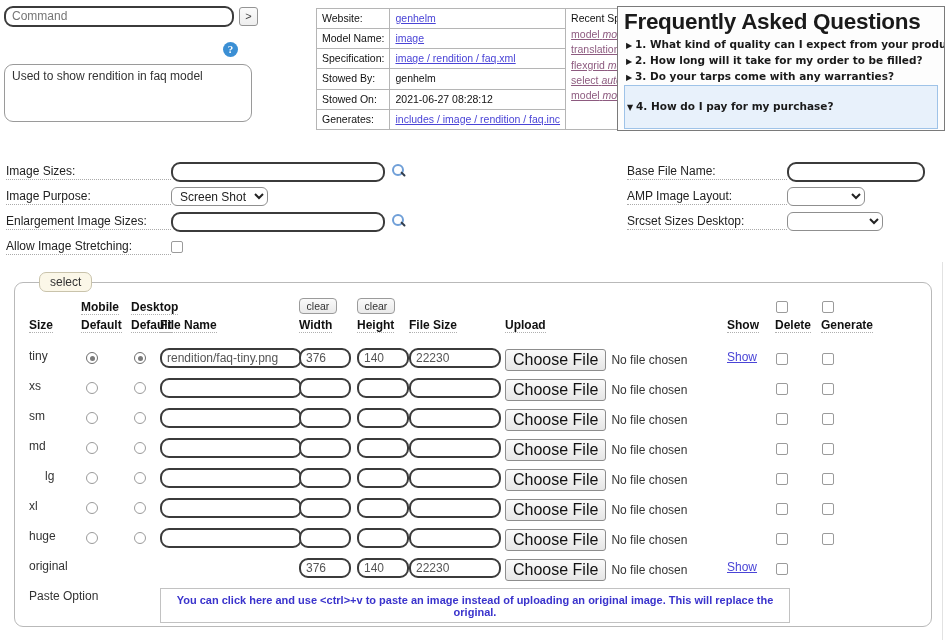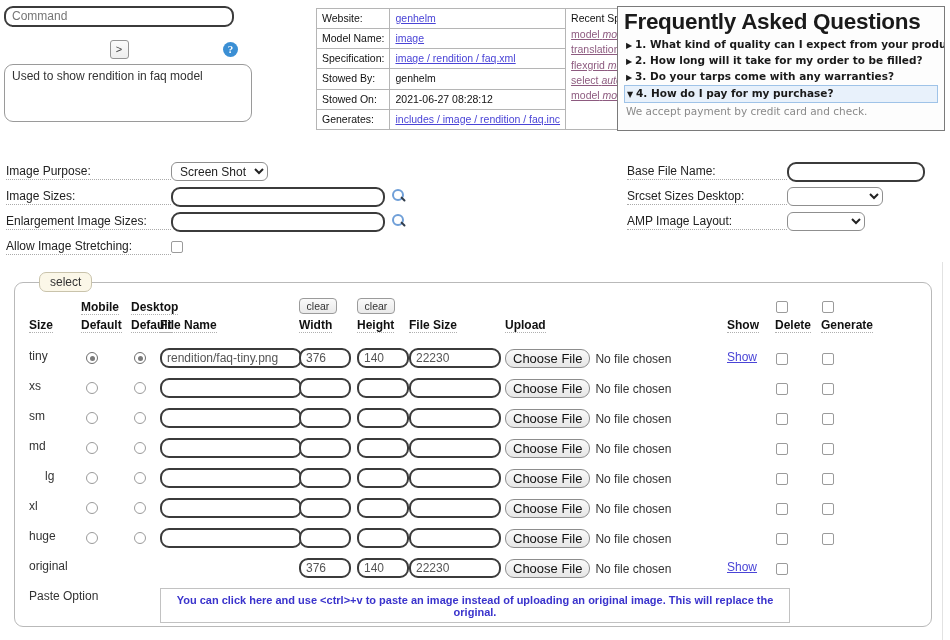--- a/index.html
+++ b/index.html
@@ -8,21 +8,21 @@
     background:#ffffff;
     font-family:"Liberation Sans", sans-serif;
     font-size:12px;
     color:#000;
     overflow:hidden;
     position:relative;
   }
   .page{position:relative;width:950px;height:640px;}
 
   
-  .cmd-row{position:absolute;left:4px;top:6px;display:flex;align-items:center;gap:13px;flex-direction:column;}
+  .cmd-row{position:absolute;left:4px;top:6px;display:flex;align-items:center;gap:5px;}
   .cmd-input{
     width:214px;height:15px;line-height:15px;
     border:2px solid #3b3b3b;border-radius:9px;
     padding:1px 6px;font-size:12px;color:#767676;
     font-family:"Liberation Sans", sans-serif;background:#fff;
     box-sizing:content-box;outline:none;
   }
   .cmd-go{
     width:19px;height:19px;border:1px solid #949494;border-radius:3px;
     background:linear-gradient(#fbfbfb,#eeeeee);
@@ -71,21 +71,21 @@
   .faq h1{
     margin:0 0 3px 0;font-size:22.5px;font-weight:bold;letter-spacing:-0.3px;
     color:#1a1a1a;font-family:Liberation Sans, sans-serif;line-height:1.12;
   }
   .faq-q{
     font-size:10.5px;font-weight:bold;color:#1a1a1a;line-height:14px;
     padding:0 2px;cursor:pointer;white-space:nowrap;
     font-family:"DejaVu Sans", sans-serif;
   }
   .faq-q .arrow{display:inline-block;width:9px;font-size:8px;}
-  .faq-q.open{background:#e8f1fb;border:1px solid #9fc3e8;margin:0;padding:0 2px;}
+  .faq-q.open{background:#e8f1fb;border:1px solid #9fc3e8;margin:0;padding:13px 2px;}
   .faq-a{
     font-size:10.5px;color:#8a8a8a;line-height:14px;padding:1px 2px 3px 2px;
     font-family:"DejaVu Sans", sans-serif;
   }
 
   
   .form-left{position:absolute;left:6px;top:160px;}
   .form-right{position:absolute;left:627px;top:160px;}
   .frow{display:flex;align-items:center;height:23px;margin-bottom:2px;}
   .flabel{
@@ -159,23 +159,23 @@
   .row{position:relative;height:30px;}
   .row .rlabel{position:absolute;font-size:12px;color:#333;line-height:20px;}
   .row .cell{position:absolute;top:2px;}
   input.fld{
     border:2px solid #3b3b3b;border-radius:9px;height:14px;
     padding:1px 5px;font-size:12px;color:#555;background:#fff;
     font-family:"Liberation Sans", sans-serif;outline:none;box-sizing:content-box;
   }
   .file-wrap{display:flex;align-items:center;gap:5px;white-space:nowrap;}
   .choose{
-    border:1px solid #8d8d8d;border-radius:9px;
+    border:1px solid #8d8d8d;border-radius:3px;
     background:linear-gradient(#fafafa,#e6e6e6);
-    font-size:13px;padding:1px 7px;color:#111;cursor:pointer;
+    font-size:16px;padding:1px 7px;color:#111;cursor:pointer;
     font-family:"Liberation Sans", sans-serif;
   }
   .nofile{font-size:12px;color:#333;}
   .showlink{color:#4a44d6;text-decoration:underline;font-size:12px;cursor:pointer;}
   .paste-box{
     position:absolute;left:145px;top:2px;width:628px;height:33px;
     border:1px solid #c2c2c2;background:#fff;cursor:text;
     display:flex;align-items:center;justify-content:center;
   }
   .paste-txt{
@@ -254,66 +254,66 @@
     </div>
     <div class="faq-q open">
       <span class="arrow">▼</span><span>4. How do I pay for my purchase?</span>
     </div>
     <div class="faq-a">We accept payment by credit card and check.</div>
 
   </div>
 
   <div class="form-left">
     <div class="frow">
+      <span class="flabel">Image Sizes:</span>
+      <span class="fctl">
+        <input class="txt" style="width: 198px;">
+        <span class="mag"></span>
+      </span>
+    </div>
+    <div class="frow">
       <span class="flabel">Image Purpose:</span>
       <span class="fctl">
         <select class="sel">
           <option>Screen Shot</option>
         </select>
       </span>
     </div>
     <div class="frow">
-      <span class="flabel">Image Sizes:</span>
+      <span class="flabel">Enlargement Image Sizes:</span>
       <span class="fctl">
         <input class="txt" style="width: 198px;">
         <span class="mag"></span>
       </span>
     </div>
     <div class="frow">
-      <span class="flabel">Enlargement Image Sizes:</span>
-      <span class="fctl">
-        <input class="txt" style="width: 198px;">
-        <span class="mag"></span>
-      </span>
-    </div>
-    <div class="frow">
       <span class="flabel">Allow Image Stretching:</span>
       <span class="fctl">
           <input type="checkbox" class="cb" style="">
         </span>
     </div>
   </div>
 
   <div class="form-right">
     <div class="frow">
       <span class="flabel">Base File Name:</span>
       <span class="fctl">
           <input class="txt" style="width: 122px;">
         </span>
     </div>
     <div class="frow">
+      <span class="flabel">AMP Image Layout:</span>
+      <span class="fctl">
+          <select class="sel" style="width:78px"><option></option></select>
+        </span>
+    </div>
+    <div class="frow">
       <span class="flabel">Srcset Sizes Desktop:</span>
       <span class="fctl">
           <select class="sel" style="width:96px"><option></option></select>
-        </span>
-    </div>
-    <div class="frow">
-      <span class="flabel">AMP Image Layout:</span>
-      <span class="fctl">
-          <select class="sel" style="width:78px"><option></option></select>
         </span>
     </div>
   </div>
 
   <fieldset class="srcset">
     <legend>select</legend>
 
     <div class="grid" id="grid">
         <div class="hdr">
           <button class="clr-btn" style="left:284px;top:6px">clear</button>

